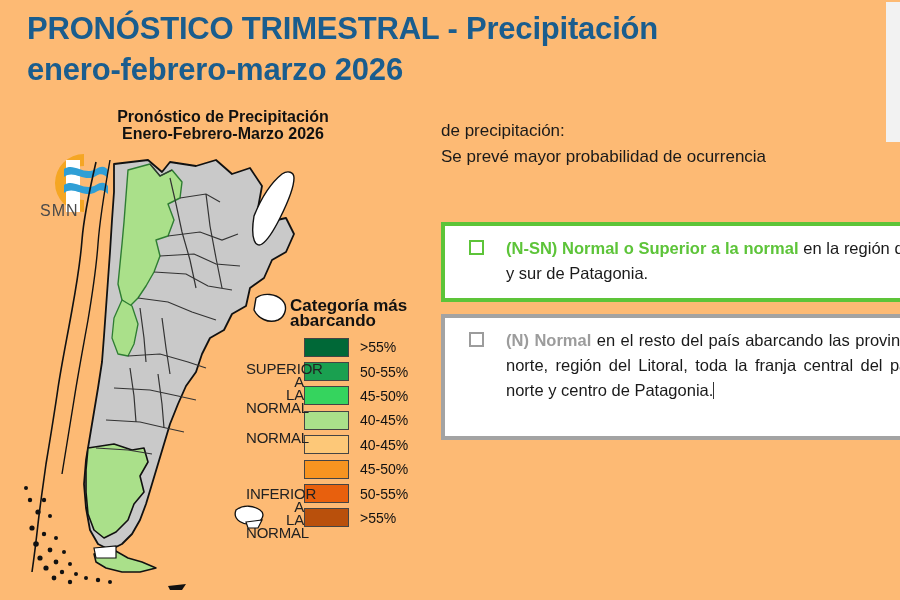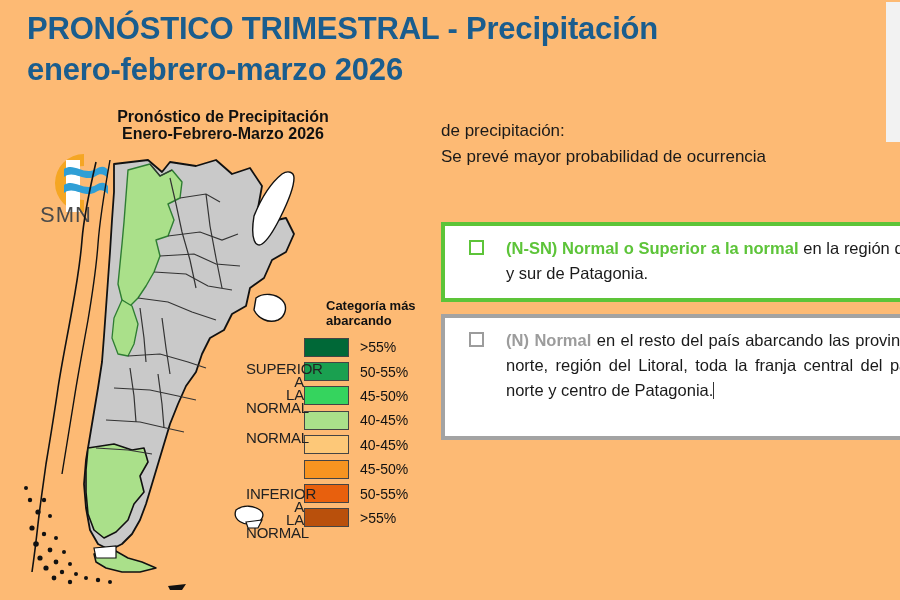--- a/index.html
+++ b/index.html
@@ -59,44 +59,44 @@
   
   .smn-logo {
     position: absolute;
     left: 22px; top: 40px;
     width: 90px; height: 95px;
   }
   .smn-logo svg { display: block; }
   .smn-word {
     position: absolute;
     left: 18px; top: 62px;
-    font-size: 22px;
+    font-size: 16px;
     letter-spacing: 1px;
     color: #4a4a4a;
     font-family: "Liberation Sans", sans-serif;
   }
 
   
   .map-svg {
     position: absolute;
     left: 10px; top: 48px;
   }
 
   
   .legend {
     position: absolute;
     left: 246px; top: 198px;
     width: 190px;
   }
   .legend-title {
     font-weight: bold;
-    font-size: 13px;
+    font-size: 17px;
     line-height: 15px;
     color: #111;
-    margin-left: 80px;
+    margin-left: 44px;
     width: 120px;
   }
   .legend-rows {
     position: relative;
     margin-top: 7px;
   }
   .legend-row {
     display: flex;
     align-items: center;
     height: 24.4px;

